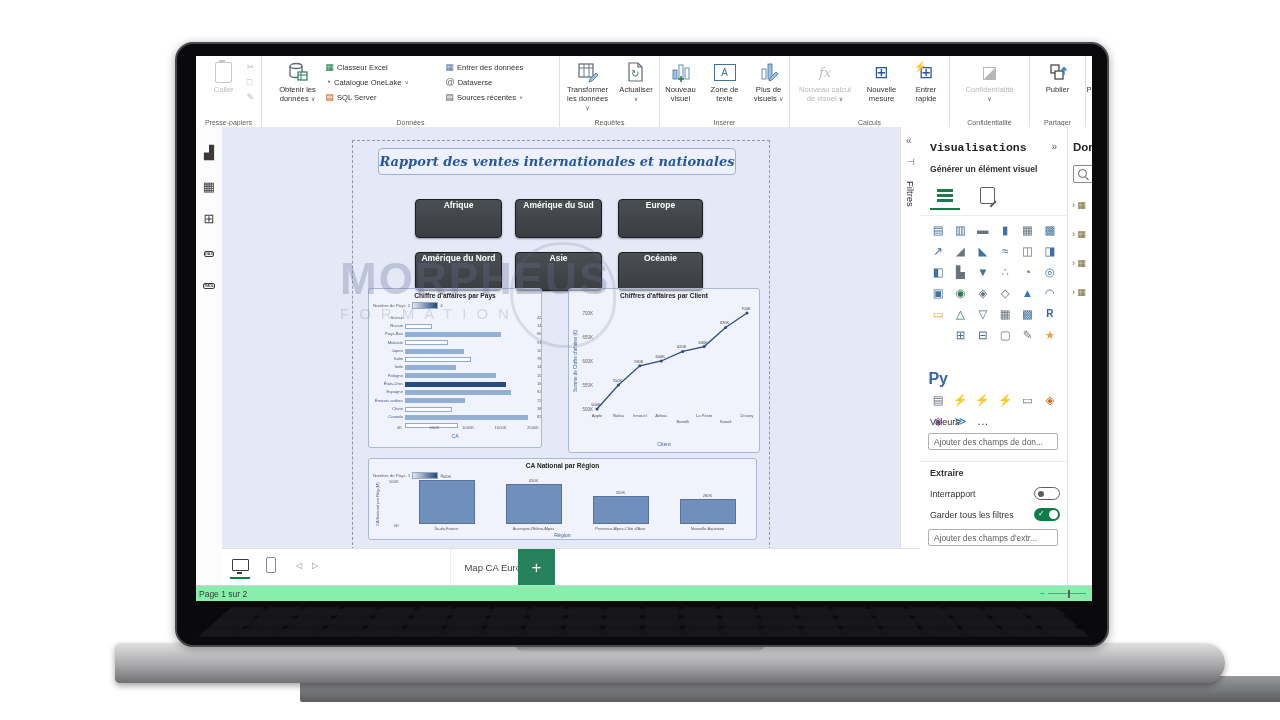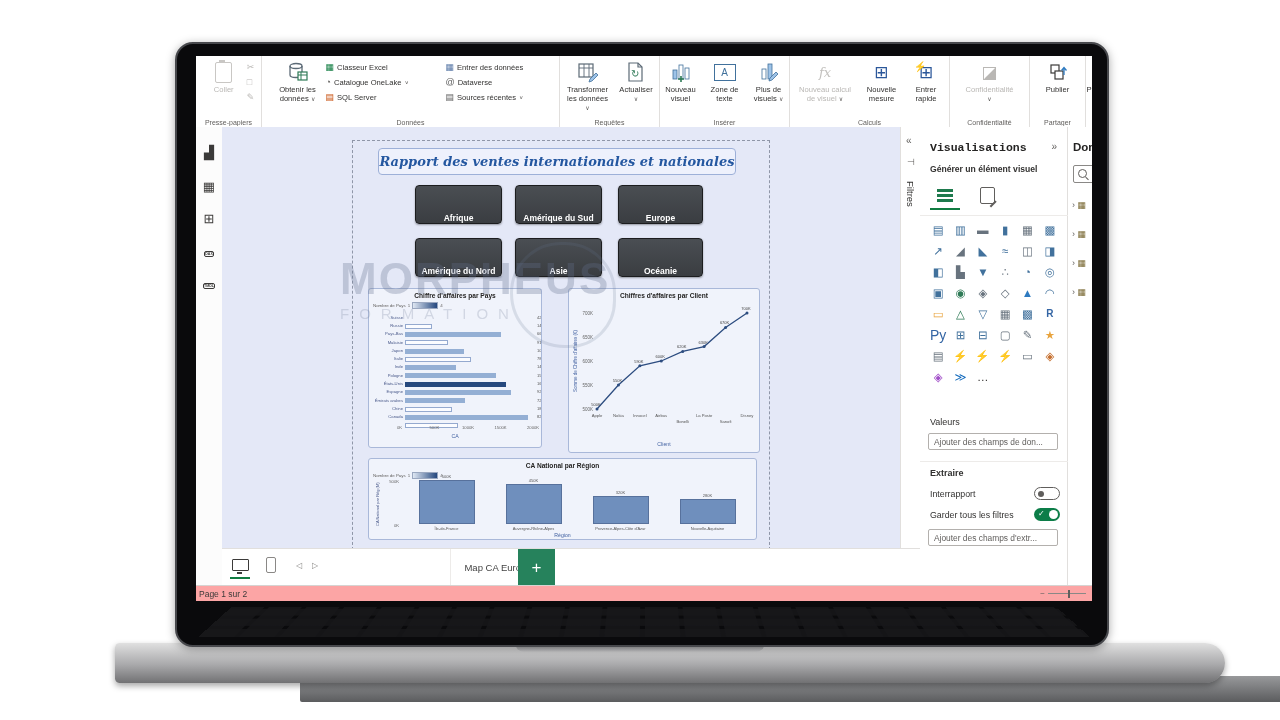--- a/index.html
+++ b/index.html
@@ -40,21 +40,21 @@
   
   #rail{left:0;top:71px;width:26px;height:458px;background:#fcfcfc;border-right:1px solid #e8e8e8;}
   .rail-ic{position:absolute;left:5px;width:16px;height:16px;color:#3b3a39;font-size:13px;line-height:15px;text-align:center;}
   .doc{width:12px;height:14px;border:1px solid #3b3a39;border-radius:2px;position:relative;font-size:3.6px;line-height:18px;text-align:center;color:#3b3a39;font-weight:bold;}
 
   
   #canvas{left:26px;top:71px;width:678px;height:421px;background:#e4e8f7;}
   #selrect{left:130px;top:13px;width:416px;height:408px;border:1px dashed #8f96a8;}
   #titlebox{left:156px;top:21px;width:356px;height:25px;background:#eef1fc;border:1px solid #9db0d8;border-radius:4px;display:flex;align-items:center;justify-content:center;}
   #titlebox span{font-family:"DejaVu Serif",serif;font-style:italic;font-weight:bold;font-size:13px;color:#2457a0;}
-  .navbtn{position:absolute;height:37px;background:linear-gradient(#4a4e53,#3a3d41);border:1px solid #1c1d1f;border-radius:4px;box-shadow:0 1px 2px rgba(0,0,0,.35);display:flex;align-items:flex-end;justify-content:center;color:#fff;font-size:8.5px;font-weight:bold;}
+  .navbtn{position:absolute;height:37px;background:linear-gradient(#4a4e53,#3a3d41);border:1px solid #1c1d1f;border-radius:4px;box-shadow:0 1px 2px rgba(0,0,0,.35);display:flex;align-items:flex-start;justify-content:center;color:#fff;font-size:8.5px;font-weight:bold;margin-top:14px;}
   .card{position:absolute;background:rgba(250,251,255,.55);border:1px solid #a9b8d9;border-radius:3px;overflow:hidden;}
   .ctitle{text-align:center;font-size:6.6px;font-weight:bold;color:#252423;margin-top:3px;}
   .legend{position:absolute;display:flex;align-items:center;gap:2px;font-size:4.4px;color:#605e5c;}
   .lgrad{width:24px;height:5px;background:linear-gradient(90deg,#dfe7f3,#24477e);border:0.5px solid #9aa7c0;}
   .watermark{left:118px;top:130px;width:440px;text-align:left;color:rgba(100,114,142,.30);pointer-events:none;z-index:6;}
   .watermark .l1{font-size:44px;font-weight:bold;letter-spacing:2px;line-height:1;}
   .watermark .l2{font-size:15px;letter-spacing:10px;margin-top:4px;color:rgba(100,114,142,.22);}
   .brain{left:288px;top:115px;width:100px;height:100px;border:3px solid rgba(100,114,142,.18);border-radius:50% 50% 46% 54%;z-index:5;pointer-events:none;}
 
   
@@ -113,21 +113,21 @@
   #tabsbar{left:26px;top:492px;width:698px;height:37px;background:#fff;border-top:1px solid #e1dfdd;}
   .devmon{position:absolute;left:10px;top:10px;width:15px;height:10px;border:1.4px solid #3b3a39;border-radius:1px;}
   .devmon:after{content:"";position:absolute;left:4px;bottom:-4px;width:5px;height:1.6px;background:#3b3a39;}
   .devmon-ul{position:absolute;left:8px;top:28px;width:20px;height:2px;background:#107c41;}
   .devphone{position:absolute;left:44px;top:8px;width:8px;height:14px;border:1.3px solid #8a8886;border-radius:2px;}
   .arr{position:absolute;top:12px;font-size:8px;color:#8a8886;}
   .ptab{position:absolute;top:0;height:37px;display:flex;align-items:center;justify-content:center;font-size:9.5px;color:#323130;box-sizing:border-box;}
   .ptab.active{font-weight:bold;border-bottom:3px solid #1e7145;}
   .ptab.idle{color:#444;border-right:1px solid #edebe9;border-left:1px solid #edebe9;}
   #addpage{position:absolute;left:296px;top:0;width:37px;height:37px;background:#26825c;color:#fff;font-size:17px;display:flex;align-items:center;justify-content:center;}
-  #statusbar{left:0;top:529px;width:896px;height:16px;background:#fca5a5;border-top:1px solid #d6d4d2;font-size:8.5px;color:#3b3a39;}
+  #statusbar{left:0;top:529px;width:896px;height:16px;background:#86efac;border-top:1px solid #d6d4d2;font-size:8.5px;color:#3b3a39;}
   #statusbar .pg{position:absolute;left:3px;top:3px;}
   .zoomctl{position:absolute;right:6px;top:3px;display:flex;align-items:center;gap:3px;color:#605e5c;font-size:8px;}
   .ztrack{width:38px;height:1px;background:#8a8886;position:relative;}
   .ztrack i{position:absolute;left:20px;top:-3.5px;width:2px;height:8px;background:#605e5c;}
 
   svg text{font-family:"Liberation Sans",sans-serif;}
 </style>
 </head>
 <body>
 
@@ -562,21 +562,21 @@
           <span class="vic" style="color: rgb(104, 115, 126);">◈</span>
           <span class="vic" style="color: rgb(104, 115, 126);">◇</span>
           <span class="vic" style="color: rgb(46, 122, 192);">▲</span>
           <span class="vic" style="color: rgb(65, 113, 156);">◠</span>
           <span class="vic" style="color: rgb(232, 163, 61);">▭</span>
           <span class="vic" style="color: rgb(46, 122, 86);">△</span>
           <span class="vic" style="color: rgb(65, 113, 156);">▽</span>
           <span class="vic" style="color: rgb(104, 115, 126);">▦</span>
           <span class="vic" style="color: rgb(65, 113, 156);">▩</span>
           <span class="vic" style="color: rgb(52, 101, 164); font-weight: bold; font-size: 10px;">R</span>
-          <span class="vic" style="color: rgb(52, 101, 164); font-weight: normal; font-size: 14px;">Py</span>
+          <span class="vic" style="color: rgb(52, 101, 164); font-weight: bold; font-size: 16px; margin-top: 44px;">Py</span>
           <span class="vic" style="color: rgb(65, 113, 156);">⊞</span>
           <span class="vic" style="color: rgb(65, 113, 156);">⊟</span>
           <span class="vic" style="color: rgb(104, 115, 126);">▢</span>
           <span class="vic" style="color: rgb(104, 115, 126);">✎</span>
           <span class="vic" style="color: rgb(232, 163, 61);">★</span>
           <span class="vic" style="color: rgb(104, 115, 126);">▤</span>
           <span class="vic" style="color: rgb(232, 163, 61);">⚡</span>
           <span class="vic" style="color: rgb(232, 163, 61);">⚡</span>
           <span class="vic" style="color: rgb(232, 163, 61);">⚡</span>
           <span class="vic" style="color: rgb(104, 115, 126);">▭</span>

